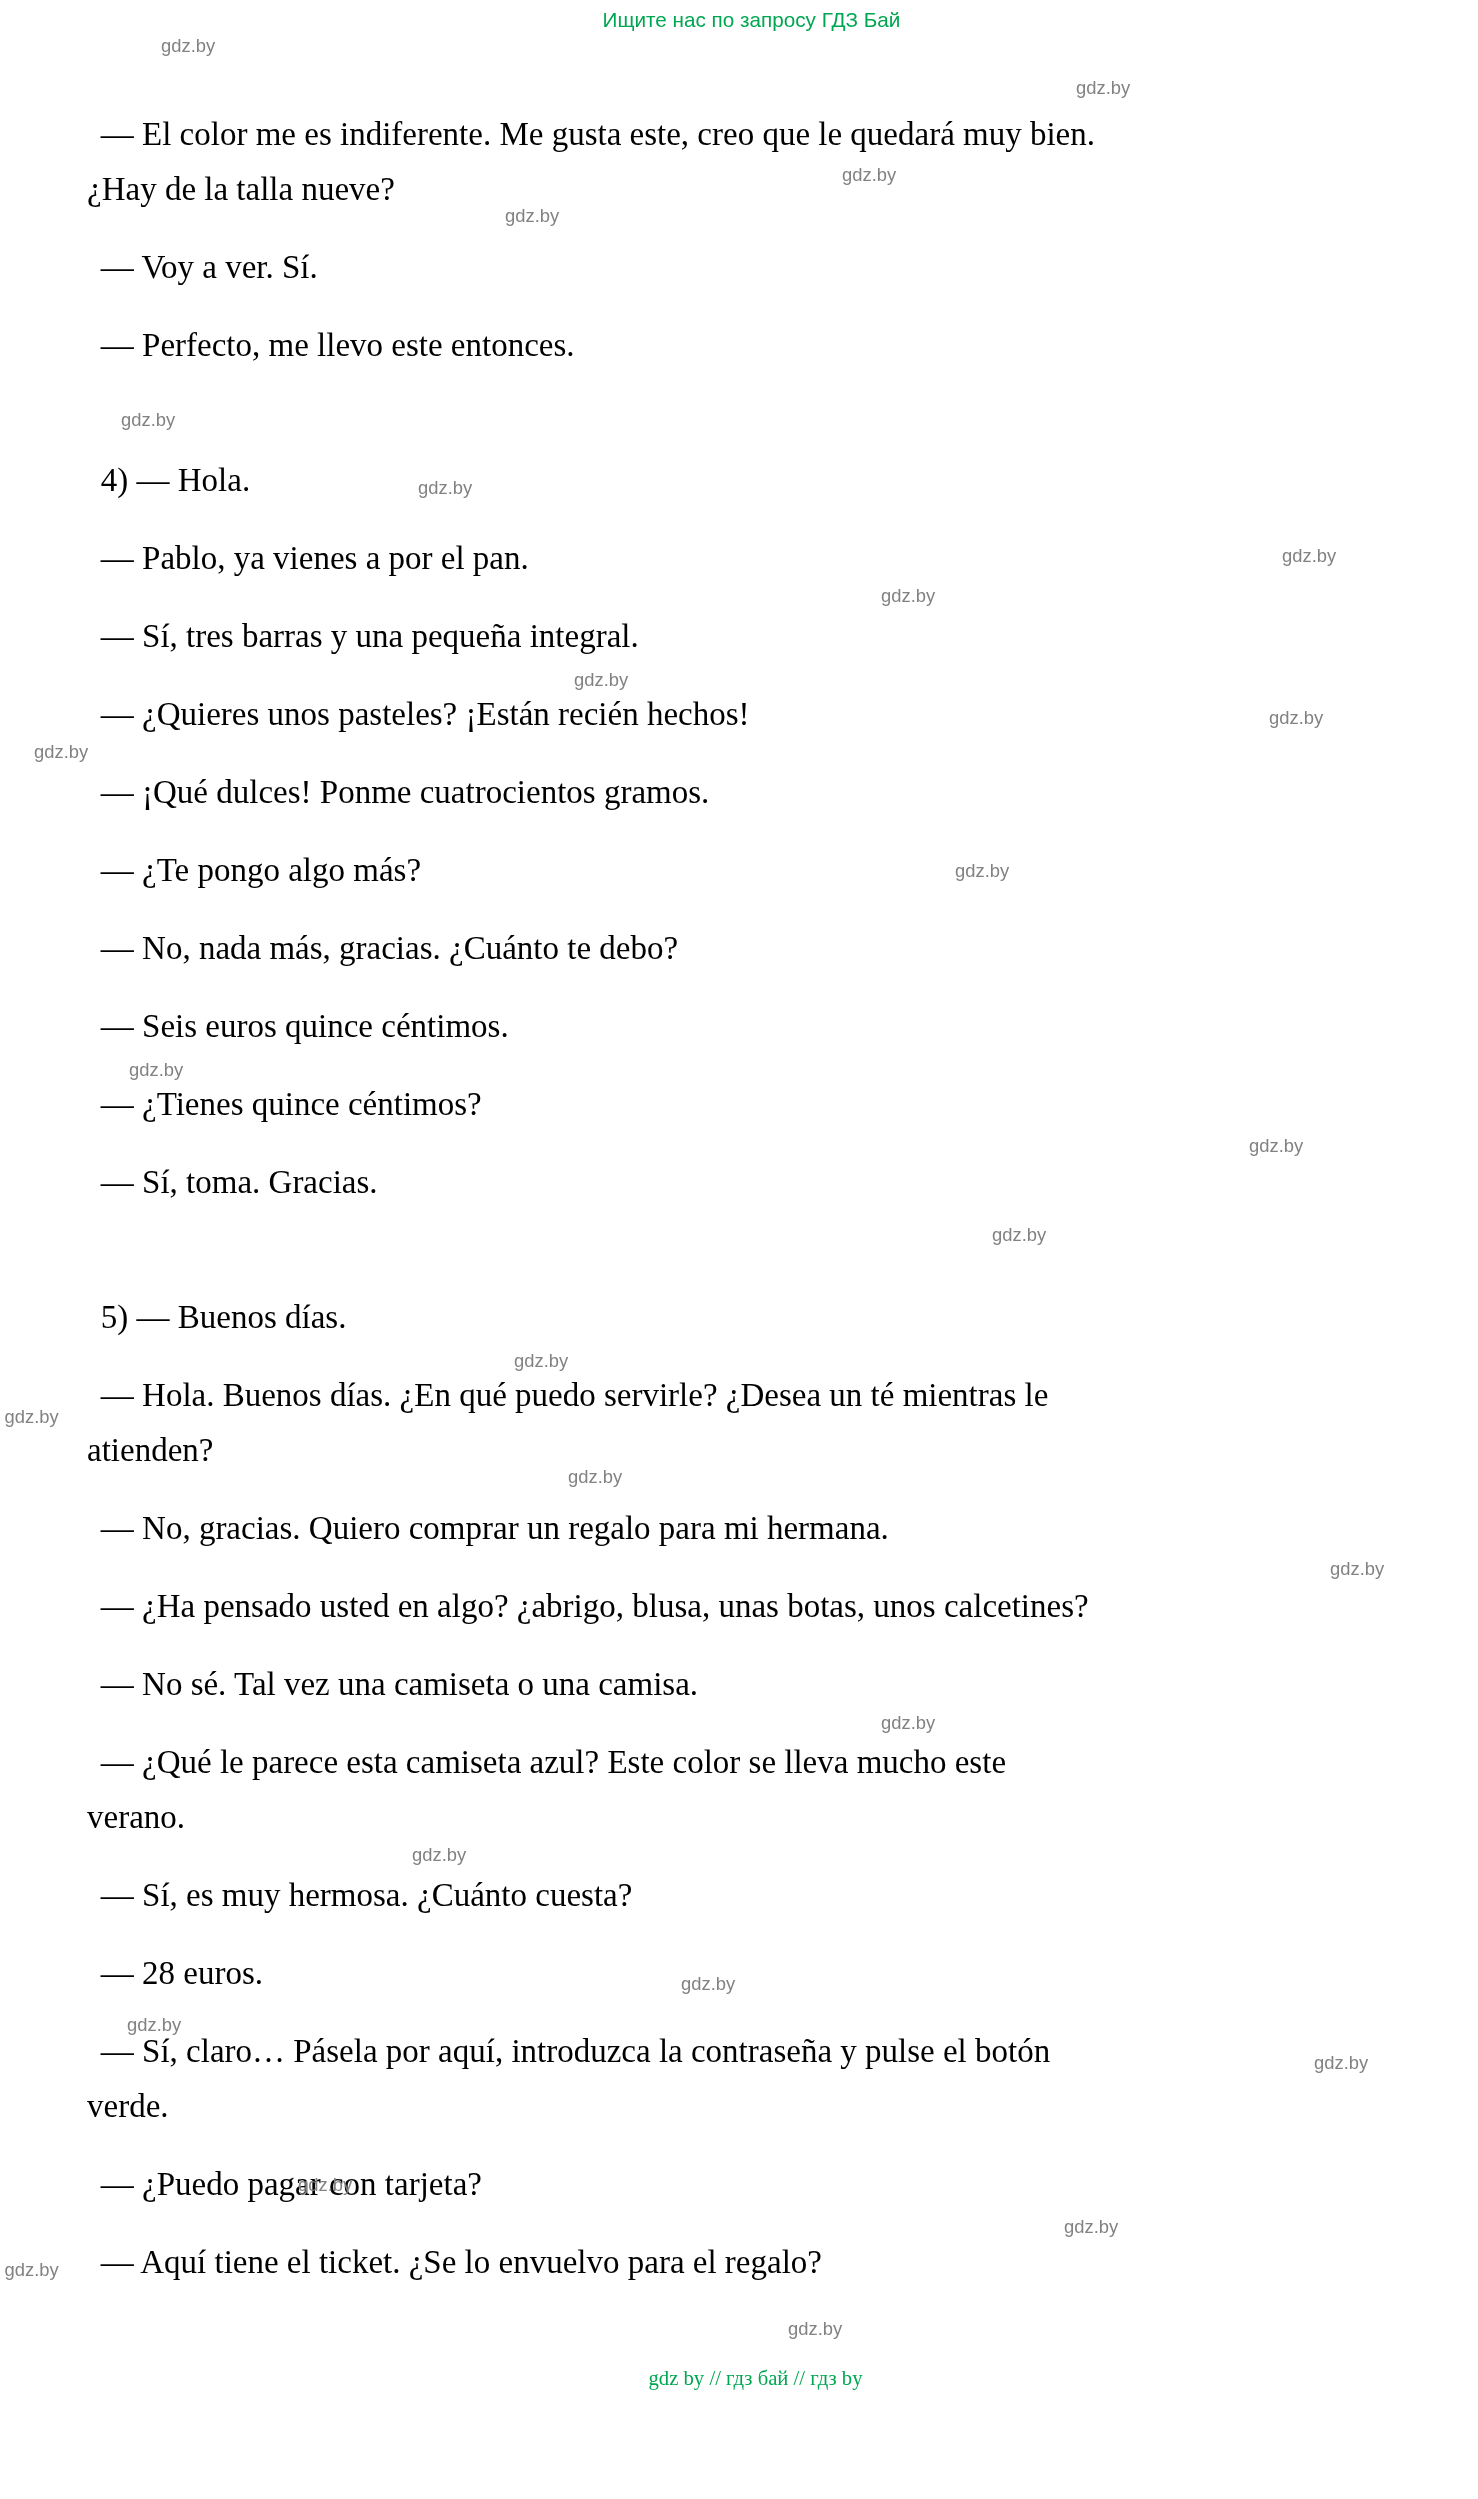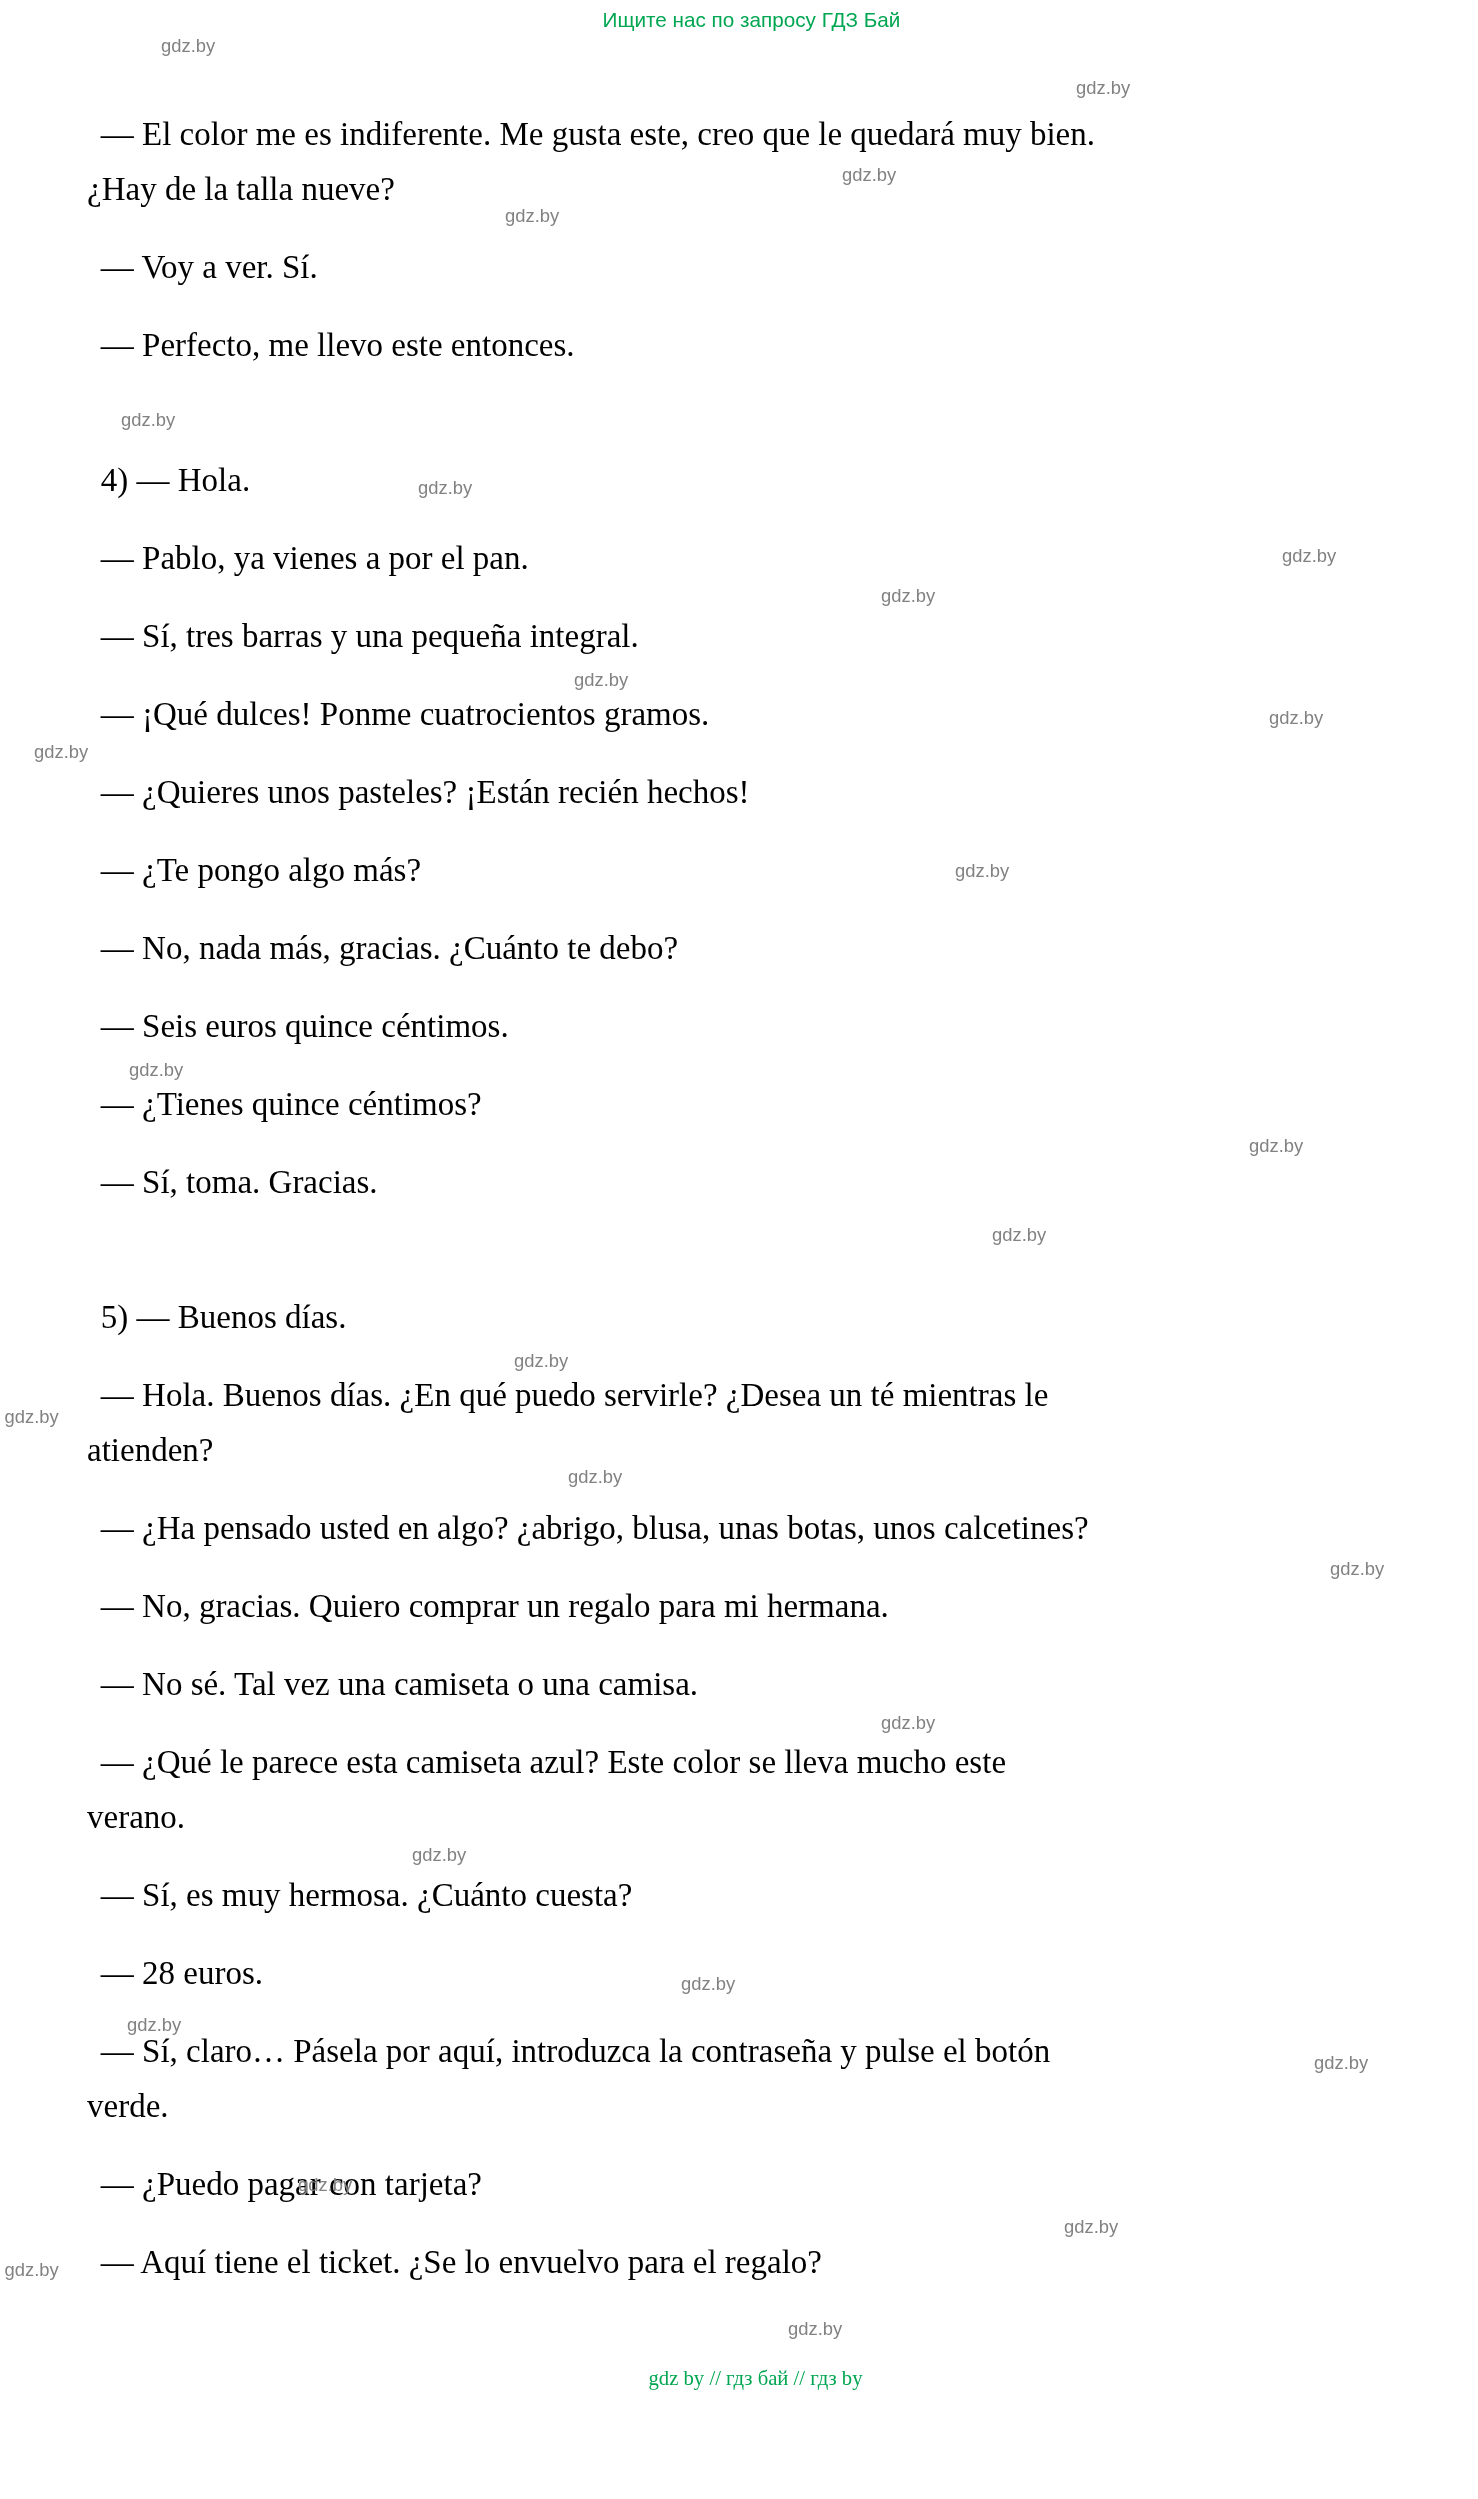--- a/index.html
+++ b/index.html
@@ -68,31 +68,31 @@
 <div class="page">
   <div class="header-note">Ищите нас по запросу ГДЗ Бай</div>
 
   <div class="text-body">
       <p class="para">— El color me es indiferente. Me gusta este, creo que le quedará muy bien.<br>¿Hay de la talla nueve?</p>
       <p class="para">— Voy a ver. Sí.</p>
       <p class="para">— Perfecto, me llevo este entonces.</p>
       <p class="para section-start">4) — Hola.</p>
       <p class="para">— Pablo, ya vienes a por el pan.</p>
       <p class="para">— Sí, tres barras y una pequeña integral.</p>
+      <p class="para">— ¿Quieres unos pasteles? ¡Están recién hechos!</p>
       <p class="para">— ¡Qué dulces! Ponme cuatrocientos gramos.</p>
-      <p class="para">— ¿Quieres unos pasteles? ¡Están recién hechos!</p>
       <p class="para">— ¿Te pongo algo más?</p>
       <p class="para">— No, nada más, gracias. ¿Cuánto te debo?</p>
       <p class="para">— Seis euros quince céntimos.</p>
       <p class="para">— ¿Tienes quince céntimos?</p>
       <p class="para">— Sí, toma. Gracias.</p>
       <p class="para section-start">5) — Buenos días.</p>
       <p class="para">— Hola. Buenos días. ¿En qué puedo servirle? ¿Desea un té mientras le<br>atienden?</p>
+      <p class="para">— No, gracias. Quiero comprar un regalo para mi hermana.</p>
       <p class="para">— ¿Ha pensado usted en algo? ¿abrigo, blusa, unas botas, unos calcetines?</p>
-      <p class="para">— No, gracias. Quiero comprar un regalo para mi hermana.</p>
       <p class="para">— No sé. Tal vez una camiseta o una camisa.</p>
       <p class="para">— ¿Qué le parece esta camiseta azul? Este color se lleva mucho este<br>verano.</p>
       <p class="para">— Sí, es muy hermosa. ¿Cuánto cuesta?</p>
       <p class="para">— 28 euros.</p>
       <p class="para">— Sí, claro… Pásela por aquí, introduzca la contraseña y pulse el botón<br>verde.</p>
       <p class="para">— ¿Puedo pagar con tarjeta?</p>
       <p class="para">— Aquí tiene el ticket. ¿Se lo envuelvo para el regalo?</p>
     </div>
 
   <div class="watermark-layer">

